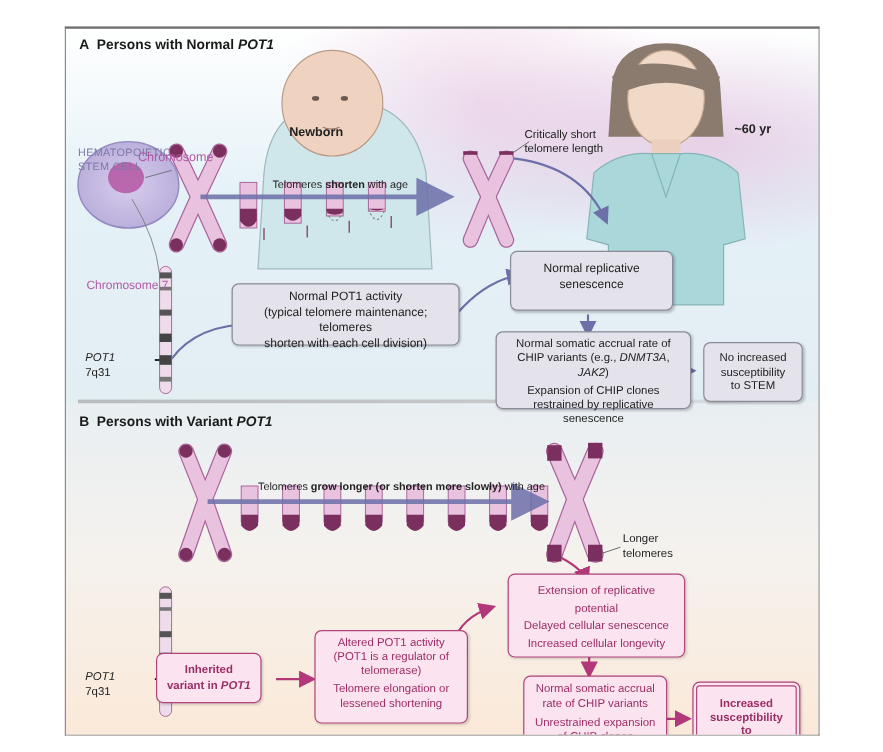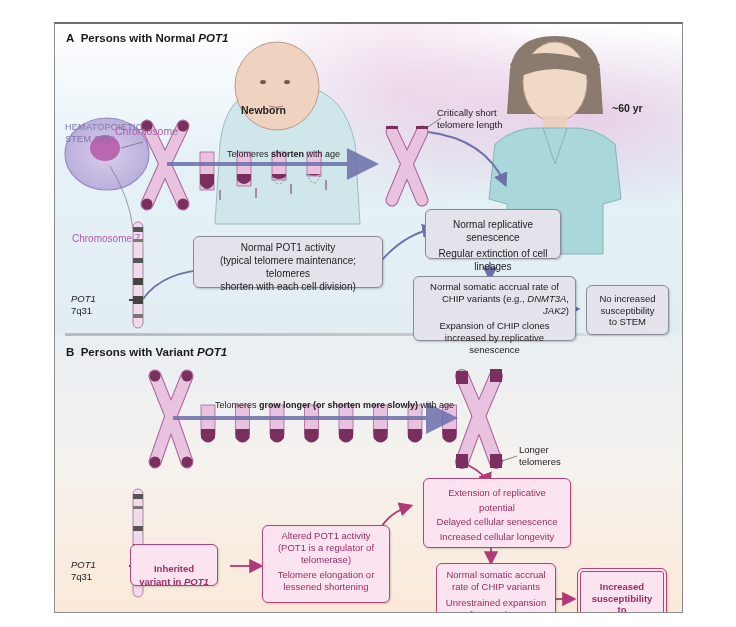--- a/index.html
+++ b/index.html
@@ -217,47 +217,46 @@
     <div>7q31</div>
   </div>
 
   <div class="box gbox" style="left:138px; top:212px; width:190px; height:52px;">
     <div>Normal POT1 activity</div>
     <div>(typical telomere maintenance; telomeres</div>
     <div>shorten with each cell division)</div>
   </div>
   <div class="box gbox" style="left:370px; top:185px; width:136px; height:50px; padding-top:8px;">
     <p>Normal replicative senescence</p>
-    <p>Regular extinction of cell lineages</p>
   </div>
   <div class="box gbox" style="left:358px; top:252px; width:163px; height:65px; font-size:9.5px; line-height:12px;">
     <div>Normal somatic accrual rate of</div>
-    <div style="margin-bottom:3px;text-align:right;"><span>CHIP variants (e.g., </span><i>DNMT3A</i><span>, </span><i>JAK2</i><span>)</span></div>
+    <div style="margin-bottom:3px;"><span>CHIP variants (e.g., </span><i>DNMT3A</i><span>, </span><i>JAK2</i><span>)</span></div>
     <div>Expansion of CHIP clones</div>
-    <div>increased by replicative senescence</div>
+    <div>restrained by replicative senescence</div>
   </div>
   <div class="box gbox" style="left:531px; top:261px; width:83px; height:50px; padding-top:7px; font-size:9.5px; line-height:11.5px;">
     <div>No increased</div>
     <div>susceptibility</div>
     <div>to STEM</div>
   </div>
 
   <div class="lbl" style="left:160px; top:375px; font-size:9px;">
     <span>Telomeres </span><b>grow longer (or shorten more slowly)</b><span> with age</span>
   </div>
   <div class="lbl" style="left:464px; top:420px; font-size:9.5px;">
     <div>Longer</div>
     <div>telomeres</div>
   </div>
   <div class="lbl" style="left:16px; top:535px; font-size:9.5px;">
     <div><i>POT1</i></div>
     <div>7q31</div>
   </div>
 
-  <div class="box pbox" style="left:75px; top:520px; width:88px; height:42px; padding-top:17px; font-weight:bold; font-size:9.5px;">
+  <div class="box pbox" style="left:75px; top:520px; width:88px; height:42px; padding-top:7px; font-weight:bold; font-size:9.5px;">
     <div>Inherited</div>
     <div><span>variant in </span><i>POT1</i></div>
   </div>
   <div class="box pbox" style="left:207px; top:501px; width:128px; height:78px; font-size:9.5px; line-height:12px;">
     <div>Altered POT1 activity</div>
     <div>(POT1 is a regulator of</div>
     <div style="margin-bottom:3px;">telomerase)</div>
     <div>Telomere elongation or</div>
     <div>lessened shortening</div>
   </div>

